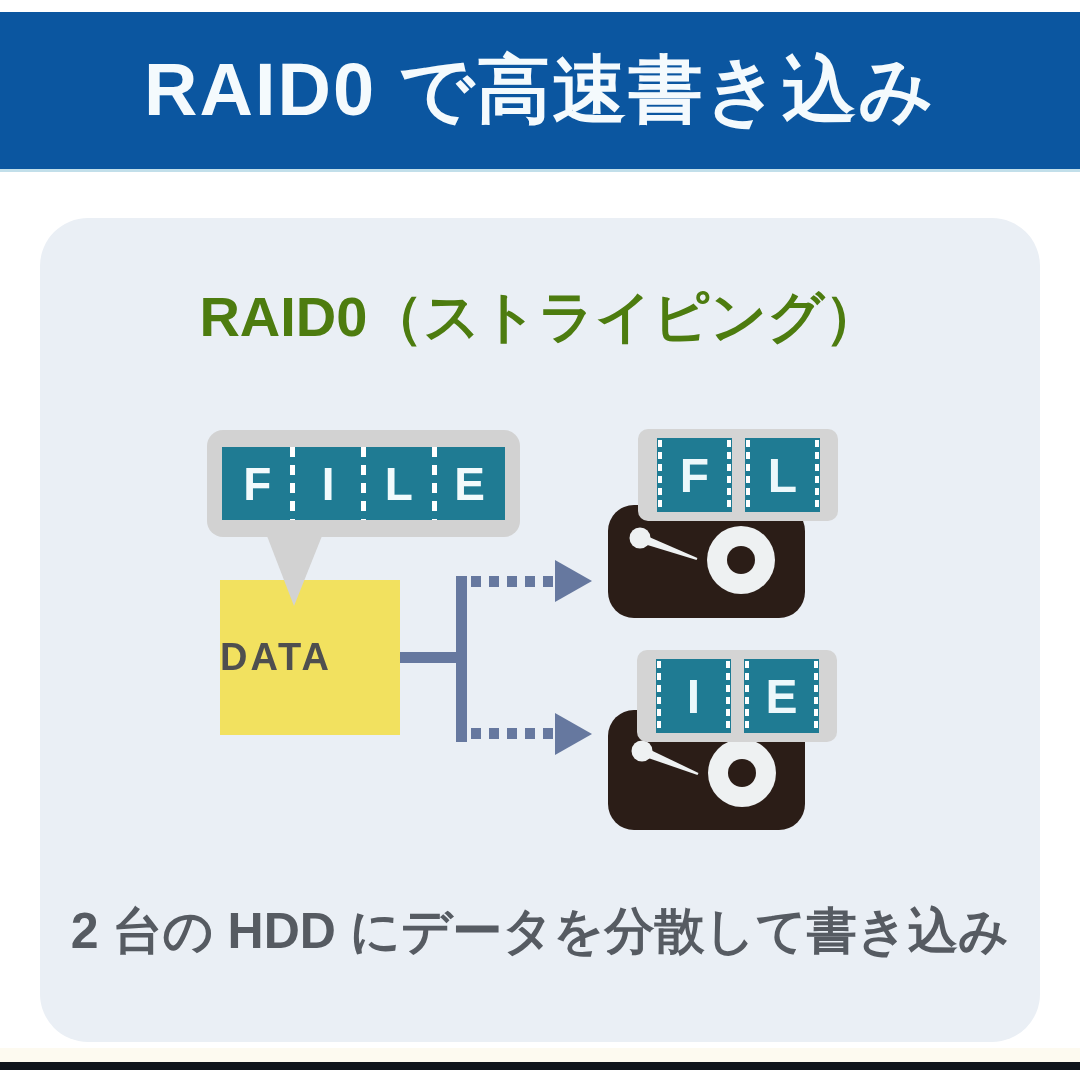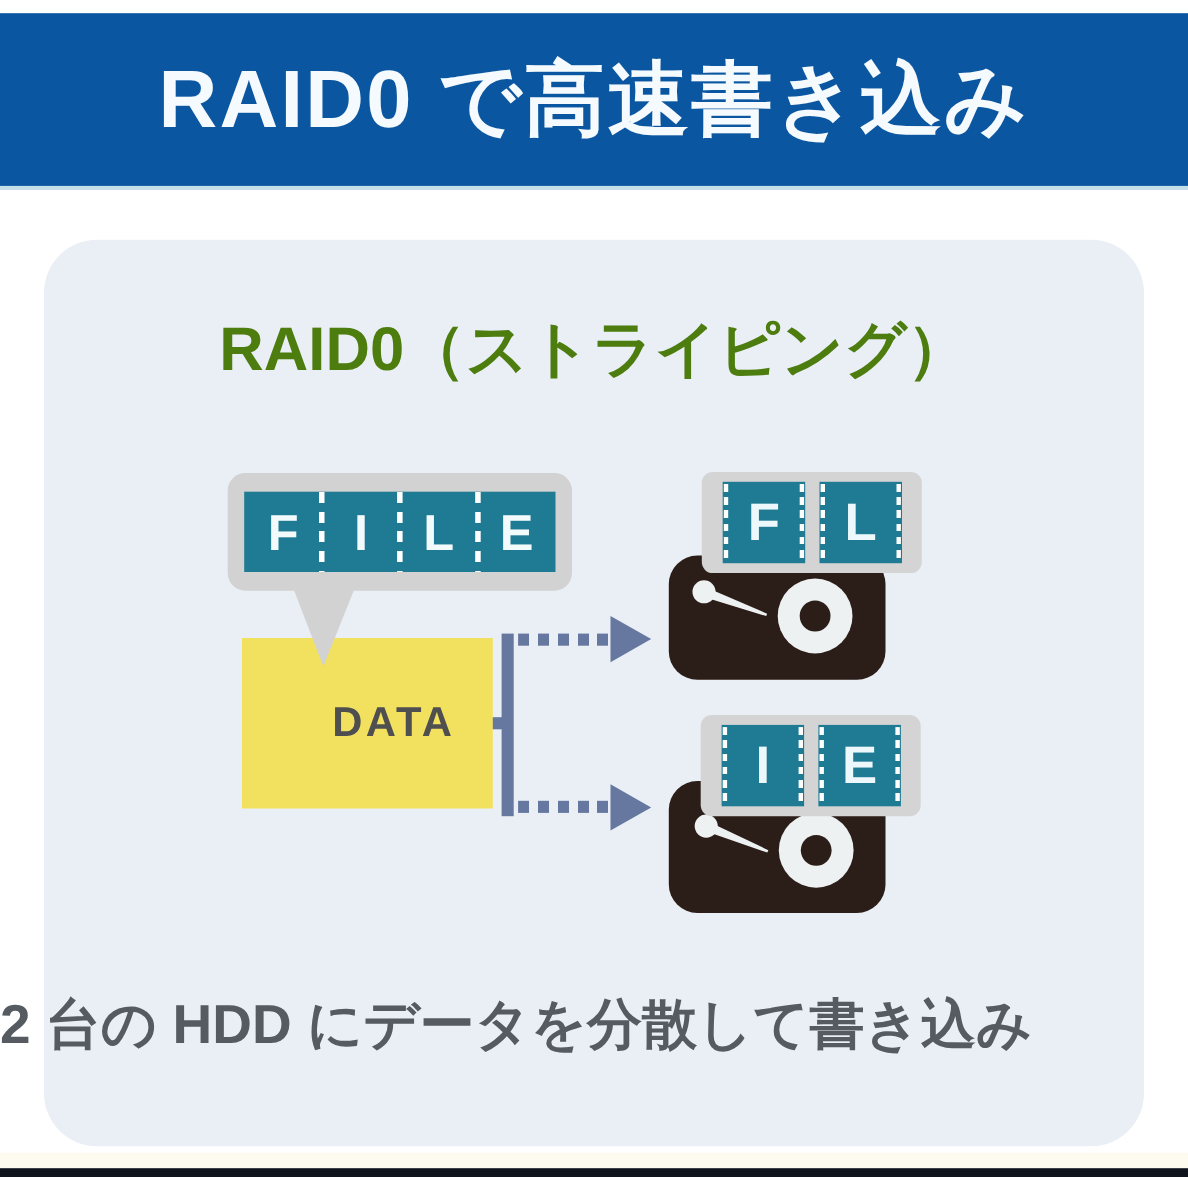--- a/index.html
+++ b/index.html
@@ -20,21 +20,21 @@
   
   .panel {
     position:absolute; left:40px; top:218px; width:1000px; height:824px;
     background:#eaeff5; border-radius:48px;
   }
   .panel-title {
     position:absolute; left:0; top:280px; width:1080px; text-align:center;
     color:#4d7c0f; font-size:56px; font-weight:bold; white-space:nowrap;
   }
   .caption {
-    position:absolute; left:0; top:898px; width:1080px; text-align:left;
+    position:absolute; left:0; top:898px; width:1080px; text-align:center;
     color:#565b62; font-size:50px; font-weight:600; white-space:nowrap;
   }
   
   .file-bubble {
     position:absolute; left:207px; top:430px; width:313px; height:107px;
     background:#d2d2d2; border-radius:16px;
   }
   .bubble-pointer {
     position:absolute; left:267px; top:536px; width:0; height:0; z-index:3;
     border-left:27px solid transparent; border-right:28px solid transparent;
@@ -48,21 +48,21 @@
     flex:1; display:flex; align-items:center; justify-content:center;
     color:#f2fafc; font-size:46px; font-weight:bold;
   }
   .vdash-strip {
     position:absolute; top:0; bottom:0; width:5px;
     background:repeating-linear-gradient(to bottom,#ffffff 0 10px,rgba(0,0,0,0) 10px 18px);
   }
   
   .data-box {
     position:absolute; left:220px; top:580px; width:180px; height:155px;
-    background:#f2e15f; display:flex; align-items:center; justify-content:center; z-index:2;padding-left:48px;
+    background:#f2e15f; display:flex; align-items:center; justify-content:flex-start; z-index:2;
   }
   .data-label { color:#4f4f4f; font-size:38px; font-weight:bold; letter-spacing:3px; }
   
   .h-line { position:absolute; left:400px; top:652px; width:62px; height:11px; background:#66789f; }
   .trunk  { position:absolute; left:456px; top:576px; width:11px; height:166px; background:#66789f; }
   .dots {
     position:absolute; width:86px; height:11px;
     background:repeating-linear-gradient(to right,#66789f 0 10px,rgba(0,0,0,0) 10px 18px);
   }
   .dots-top { left:471px; top:576px; }

